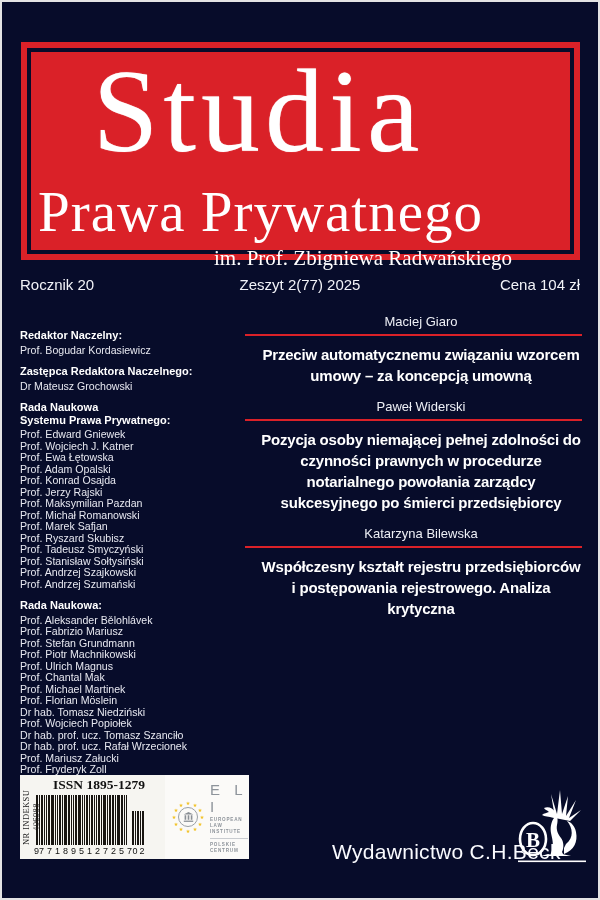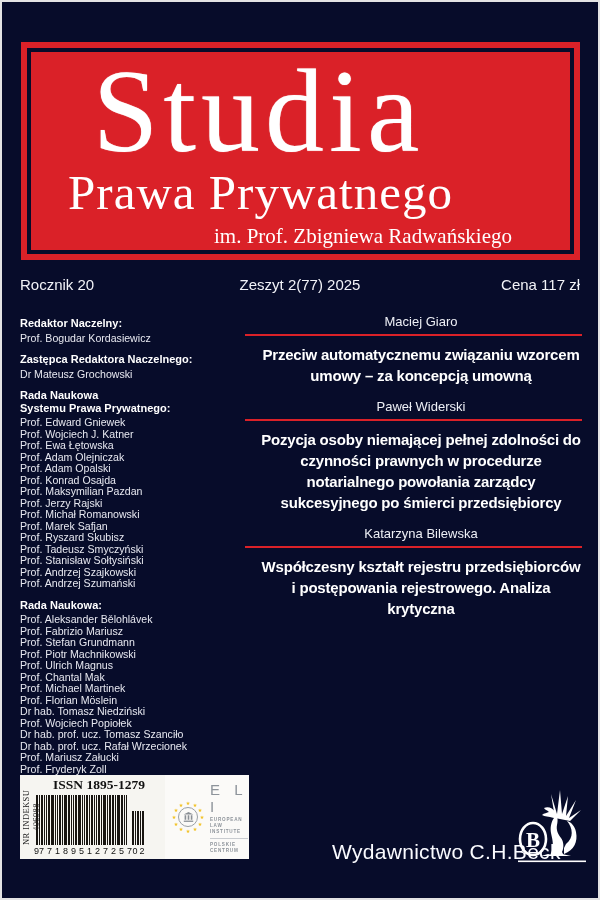--- a/index.html
+++ b/index.html
@@ -16,41 +16,41 @@
   .masthead-inner{
     width:100%;height:100%;border:4px solid #070c2a;box-sizing:border-box;
     font-family:"Liberation Serif",serif;color:#fff;
   }
   .mast-title1{
     font-size:118px;line-height:.88;margin-top:8px;letter-spacing:5px;
     text-align:center;padding-right:84px;
     text-shadow:0 0 1px rgba(255,255,255,.6);
   }
   .mast-title2{
-    font-size:49px;line-height:1.04;margin-top:4px;letter-spacing:1px;
+    font-size:57px;line-height:1.04;margin-top:18px;letter-spacing:1px;
     text-align:center;padding-right:80px;
   }
   .mast-sub{
     font-size:21px;margin-top:5px;text-align:right;padding-right:58px;
   }
   
   .issuebar{
     position:absolute;left:18px;right:18px;top:274px;
     display:grid;grid-template-columns:1fr auto 1fr;align-items:baseline;
     font-size:15px;color:#f2f3f8;
   }
   .issuebar .mid{justify-self:center;}
   .issuebar .right{justify-self:end;}
   
   .editorial{position:absolute;left:18px;top:315px;width:232px;}
   .ed-heading{
     font-weight:bold;color:#ffffff;font-size:11px;line-height:12.5px;
     white-space:pre-line;margin:9px 0 3px;
   }
-  .ed-section:first-child .ed-heading{margin-top:0;}
+  .ed-section:first-child .ed-heading{margin-top:12px;}
   .member{color:#e7e8f0;font-size:10.6px;line-height:11.5px;}
   
   .articles{position:absolute;left:256px;top:312px;width:326px;text-align:center;}
   .article{margin-bottom:13px;}
   .art-author{font-size:13px;color:#eef0f6;margin-bottom:5px;}
   .art-rule{height:2px;background:#da2128;margin:0 0 8px -13px;width:calc(100% + 11px);}
   .art-title{font-weight:bold;font-size:15px;line-height:21px;color:#ffffff;letter-spacing:-.2px;}
   
   .barcode-box{
     position:absolute;left:18px;top:773px;width:146px;height:84px;
@@ -107,21 +107,21 @@
     <div class="masthead-inner">
       <div class="mast-title1">Studia</div>
       <div class="mast-title2">Prawa Prywatnego</div>
       <div class="mast-sub">im. Prof. Zbigniewa Radwańskiego</div>
     </div>
   </div>
 
   <div class="issuebar">
     <span class="left">Rocznik 20</span>
     <span class="mid">Zeszyt 2(77) 2025</span>
-    <span class="right">Cena 117 zł</span>
+    <span class="right">Cena 104 zł</span>
   </div>
 
   <div class="editorial">
     <div class="ed-section">
       <div class="ed-heading">Redaktor Naczelny:</div>
       <div class="ed-members">
           <div class="member">Prof. Bogudar Kordasiewicz</div>
         </div>
     </div>
 
@@ -132,25 +132,24 @@
         </div>
     </div>
 
     <div class="ed-section">
       <div class="ed-heading">Rada Naukowa
 Systemu Prawa Prywatnego:</div>
       <div class="ed-members">
           <div class="member">Prof. Edward Gniewek</div>
           <div class="member">Prof. Wojciech J. Katner</div>
           <div class="member">Prof. Ewa Łętowska</div>
-          <div class="member">Prof. Adam Olejniczak</div>
           <div class="member">Prof. Adam Opalski</div>
           <div class="member">Prof. Konrad Osajda</div>
+          <div class="member">Prof. Jerzy Rajski</div>
           <div class="member">Prof. Maksymilian Pazdan</div>
-          <div class="member">Prof. Jerzy Rajski</div>
           <div class="member">Prof. Michał Romanowski</div>
           <div class="member">Prof. Marek Safjan</div>
           <div class="member">Prof. Ryszard Skubisz</div>
           <div class="member">Prof. Tadeusz Smyczyński</div>
           <div class="member">Prof. Stanisław Sołtysiński</div>
           <div class="member">Prof. Andrzej Szajkowski</div>
           <div class="member">Prof. Andrzej Szumański</div>
         </div>
     </div>
 

